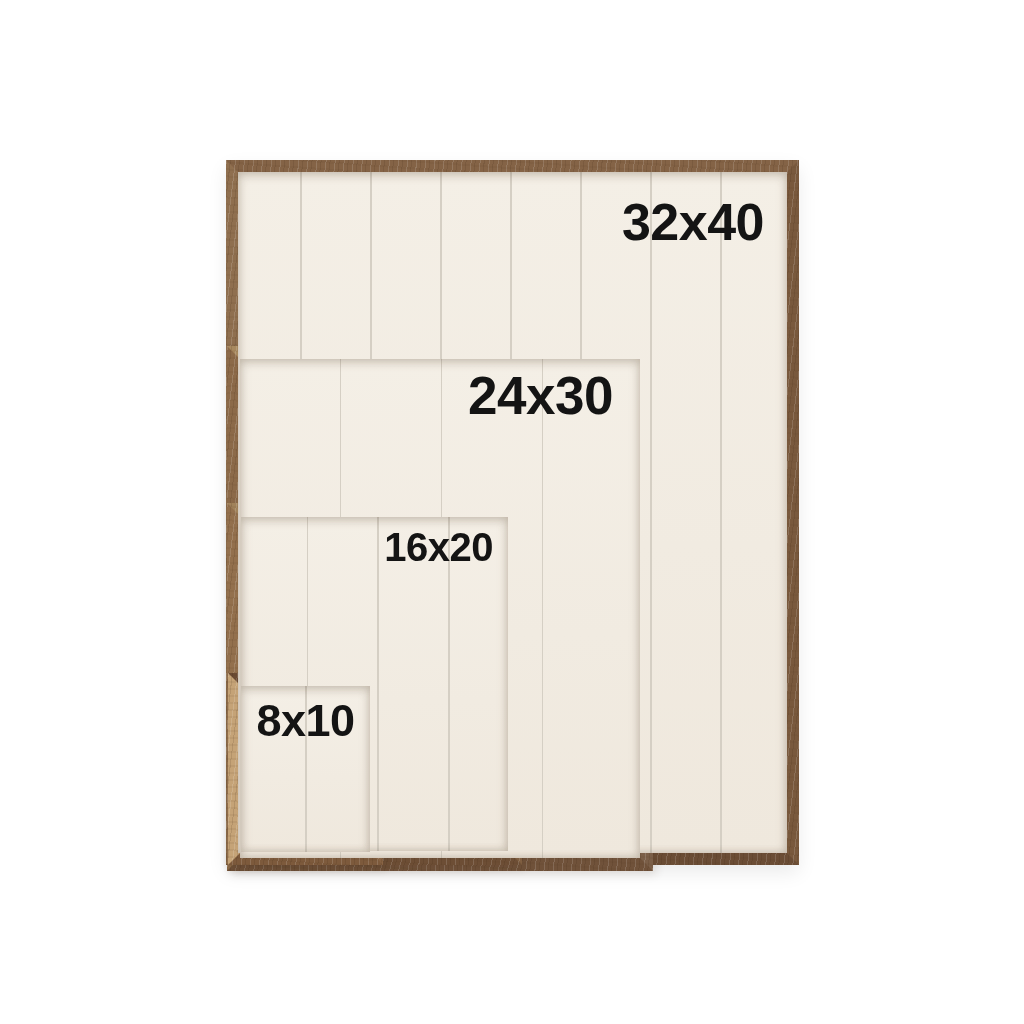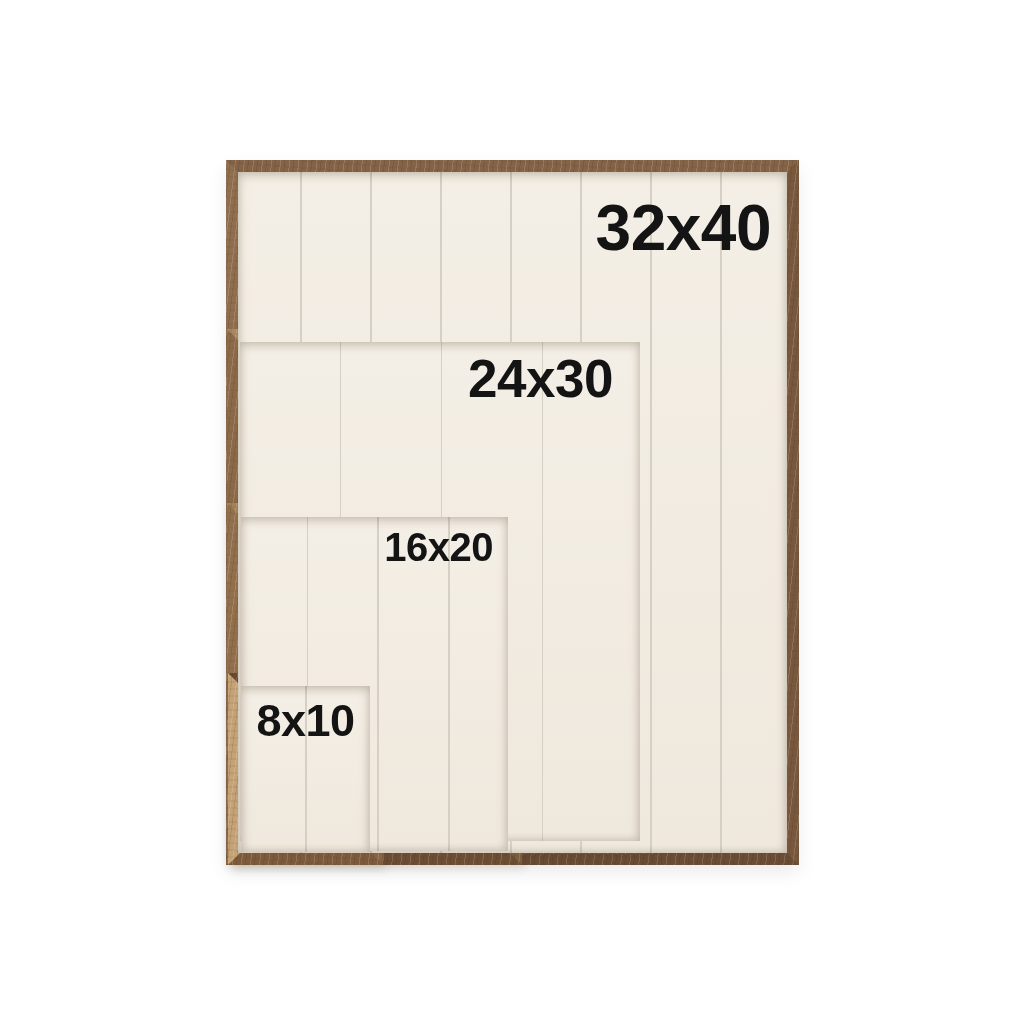--- a/index.html
+++ b/index.html
@@ -66,24 +66,24 @@
     white-space: nowrap;
   }
   
   .f32 {
     left: 226px; top: 160px; width: 573px; height: 705px;
     border-width: 12px; --bw: 12px;
     border-color: #846346 #79593d #6b4d35 #8f6f4f;
     --pw: 70px; --po: -6px; --line: #d5cfc4;
     box-shadow: 0 8px 18px rgba(0,0,0,0.08);
   }
-  .f32 .size-label { top: 24px; right: 16px;  font-size: 64px; }
+  .f32 .size-label { top: 24px; right: 23px;  font-size: 52px; }
   
   .f24 {
-    left: 227px; top: 329px; width: 426px; height: 525px;
+    left: 227px; top: 346px; width: 426px; height: 525px;
     border-width: 13px; --bw: 13px;
     border-color: #a8895f #7b5f48 #70523a #8c6a49;
     --pw: 101px; --po: 0px; --line: #d5cfc4;
     box-shadow: 3px 3px 9px rgba(70,50,30,0.14);
   }
   .f24 .size-label { top: 10px; right: 27px; font-size: 53px; }
   
   .f16 {
     left: 227px; top: 503px; width: 295px; height: 362px;
     border-width: 14px; --bw: 14px;

